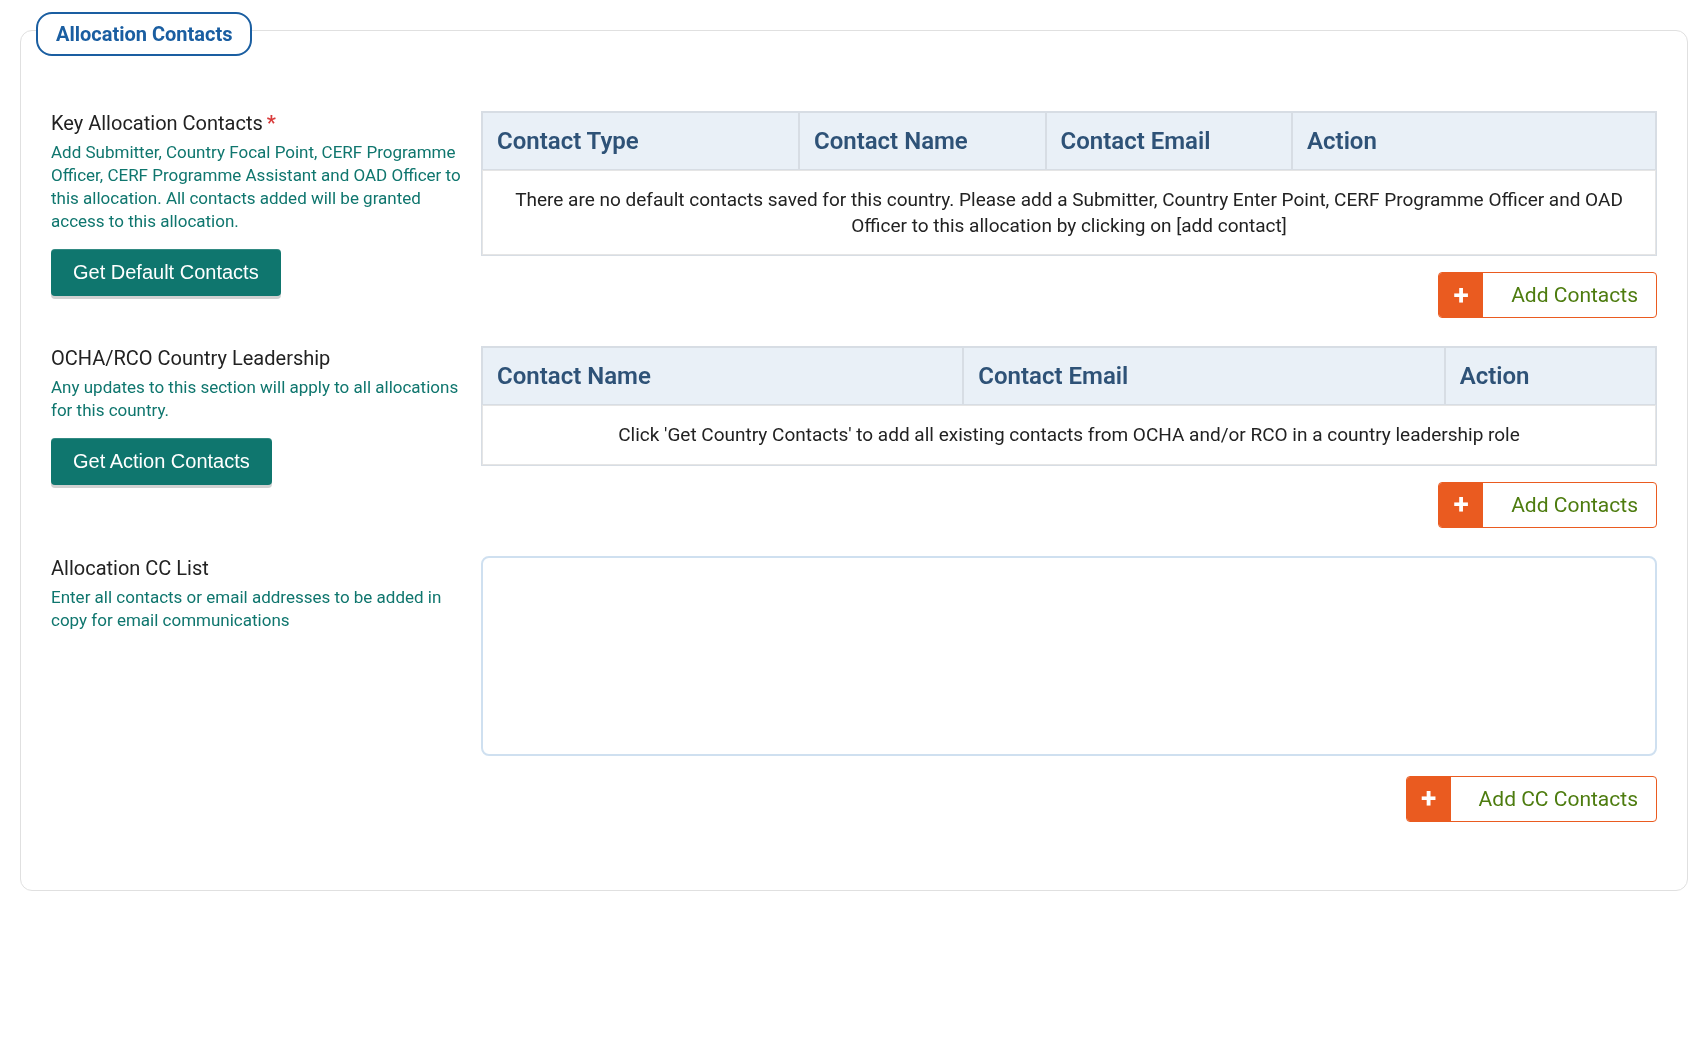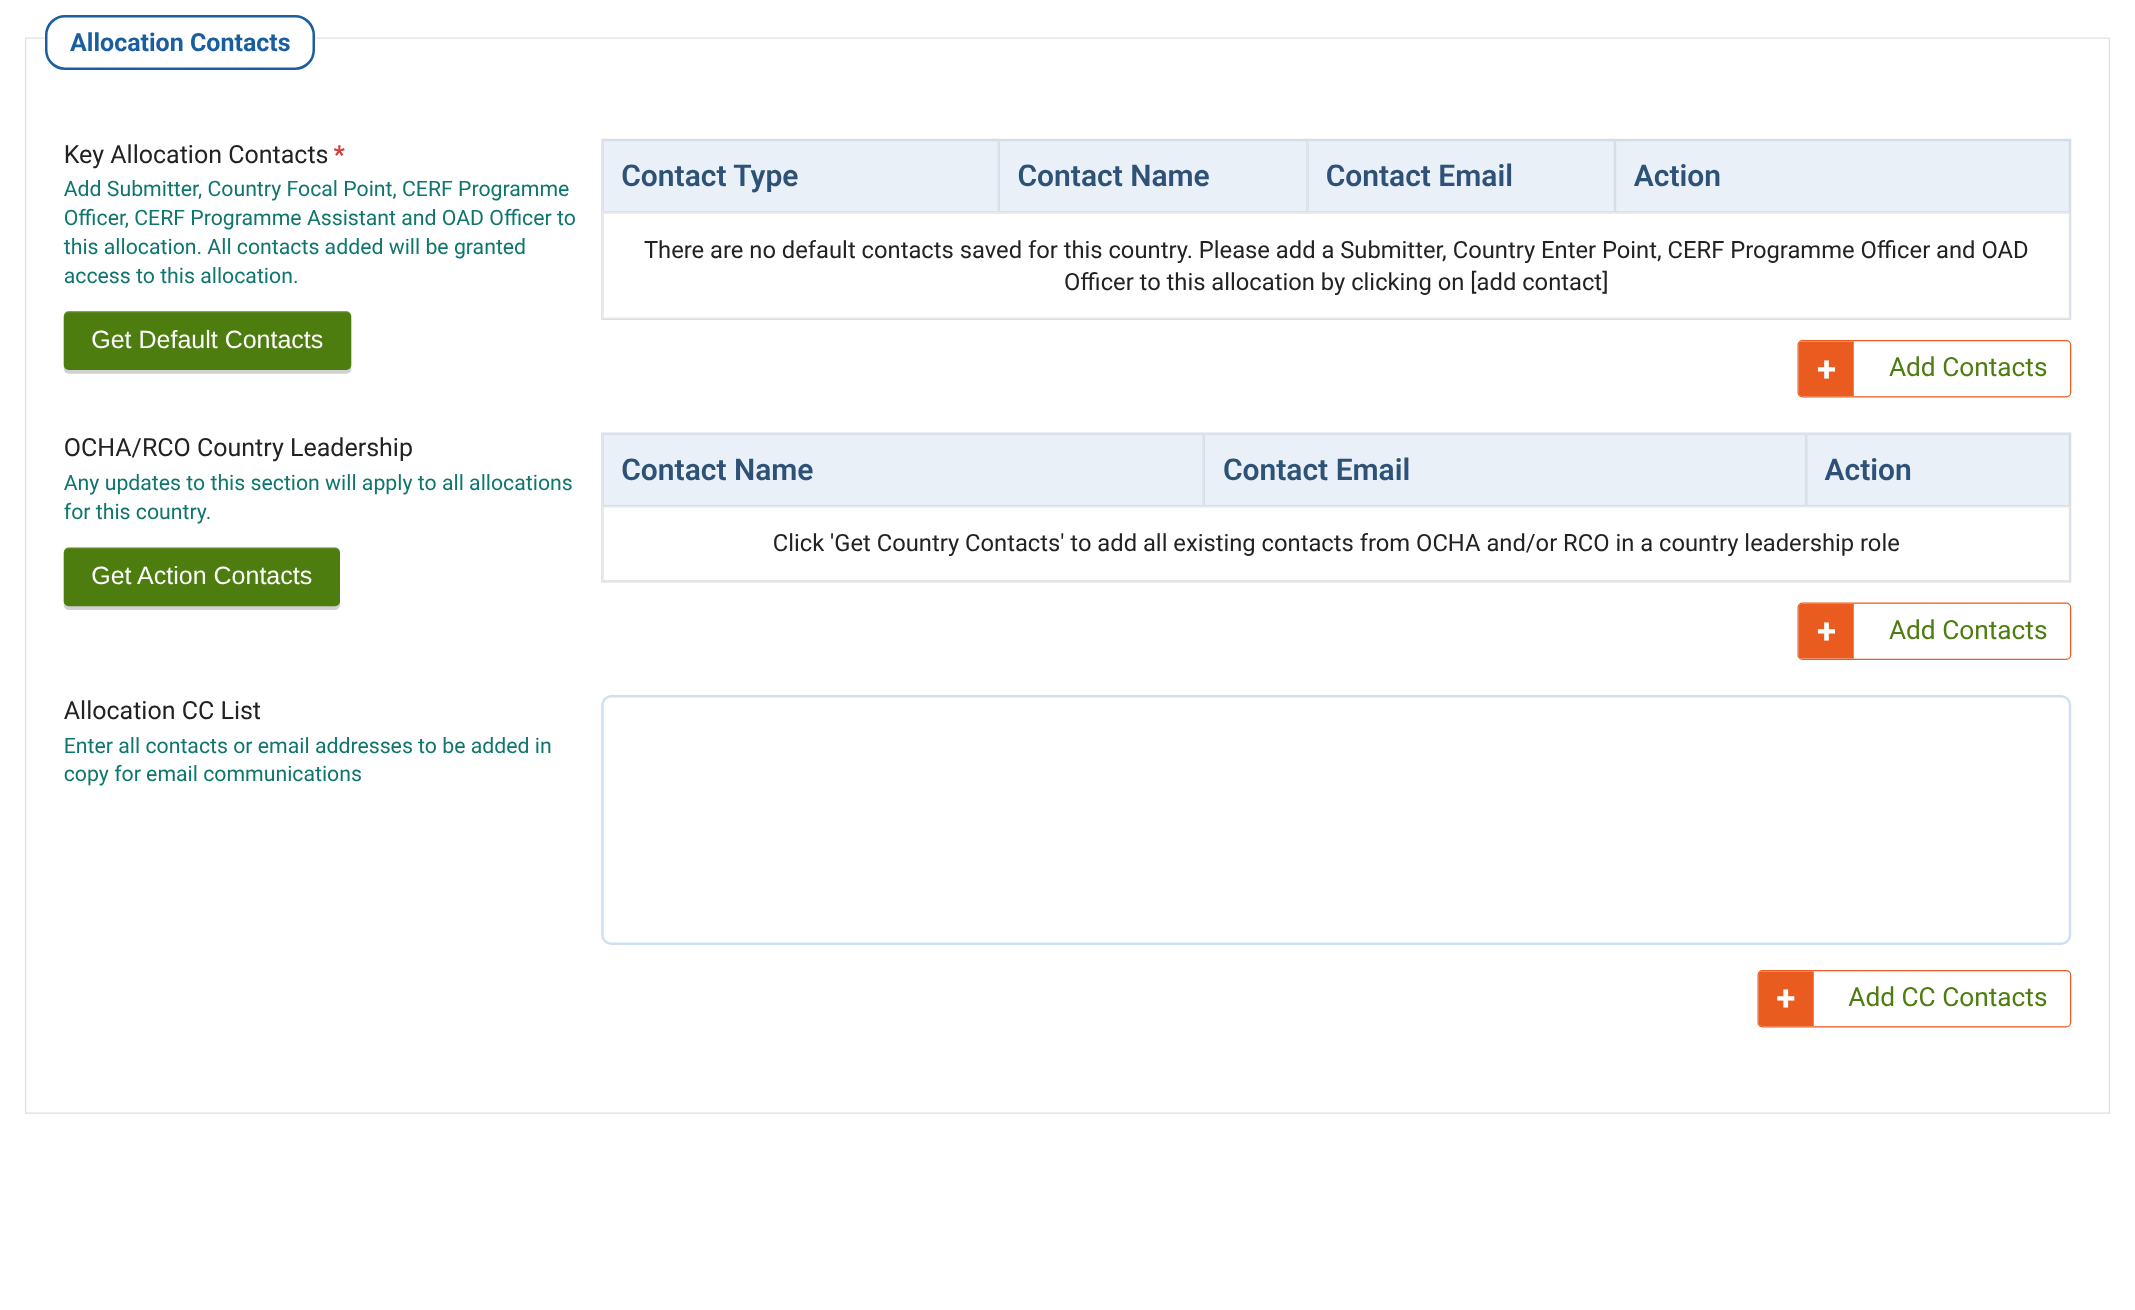--- a/index.html
+++ b/index.html
@@ -9,21 +9,21 @@
     color: #222;
     padding: 0;
     width: 1708px;
   }
   .fieldset-wrap {
     position: relative;
     margin: 30px 20px 20px 20px;
   }
   .fieldset-border {
     border: 1px solid #e0e0e0;
-    border-radius: 0;
+    border-radius: 12px;
     padding: 80px 30px 40px 30px;
   }
   .legend-tab {
     position: absolute;
     top: -18px;
     left: 16px;
     border: 2px solid #1a5ea1;
     border-radius: 16px;
     background: #fff;
     padding: 8px 18px;
@@ -50,21 +50,21 @@
     margin-bottom: 6px;
   }
   .req-star { color: #d93b3b; font-weight: 700; margin-left: 4px; }
   .section-desc {
     font-size: 17px;
     color: #0f766e;
     line-height: 1.35;
     margin-bottom: 16px;
   }
   .btn-primary {
-    background: #4d7c0f;
+    background: #0f766e;
     color: #fff;
     font-size: 20px;
     border: none;
     border-radius: 4px;
     padding: 12px 22px;
     cursor: pointer;
     box-shadow: 0 3px 0 rgba(0,0,0,0.18), inset 0 1px 0 rgba(255,255,255,0.15);
   }
   table.data-table {
     width: 100%;

